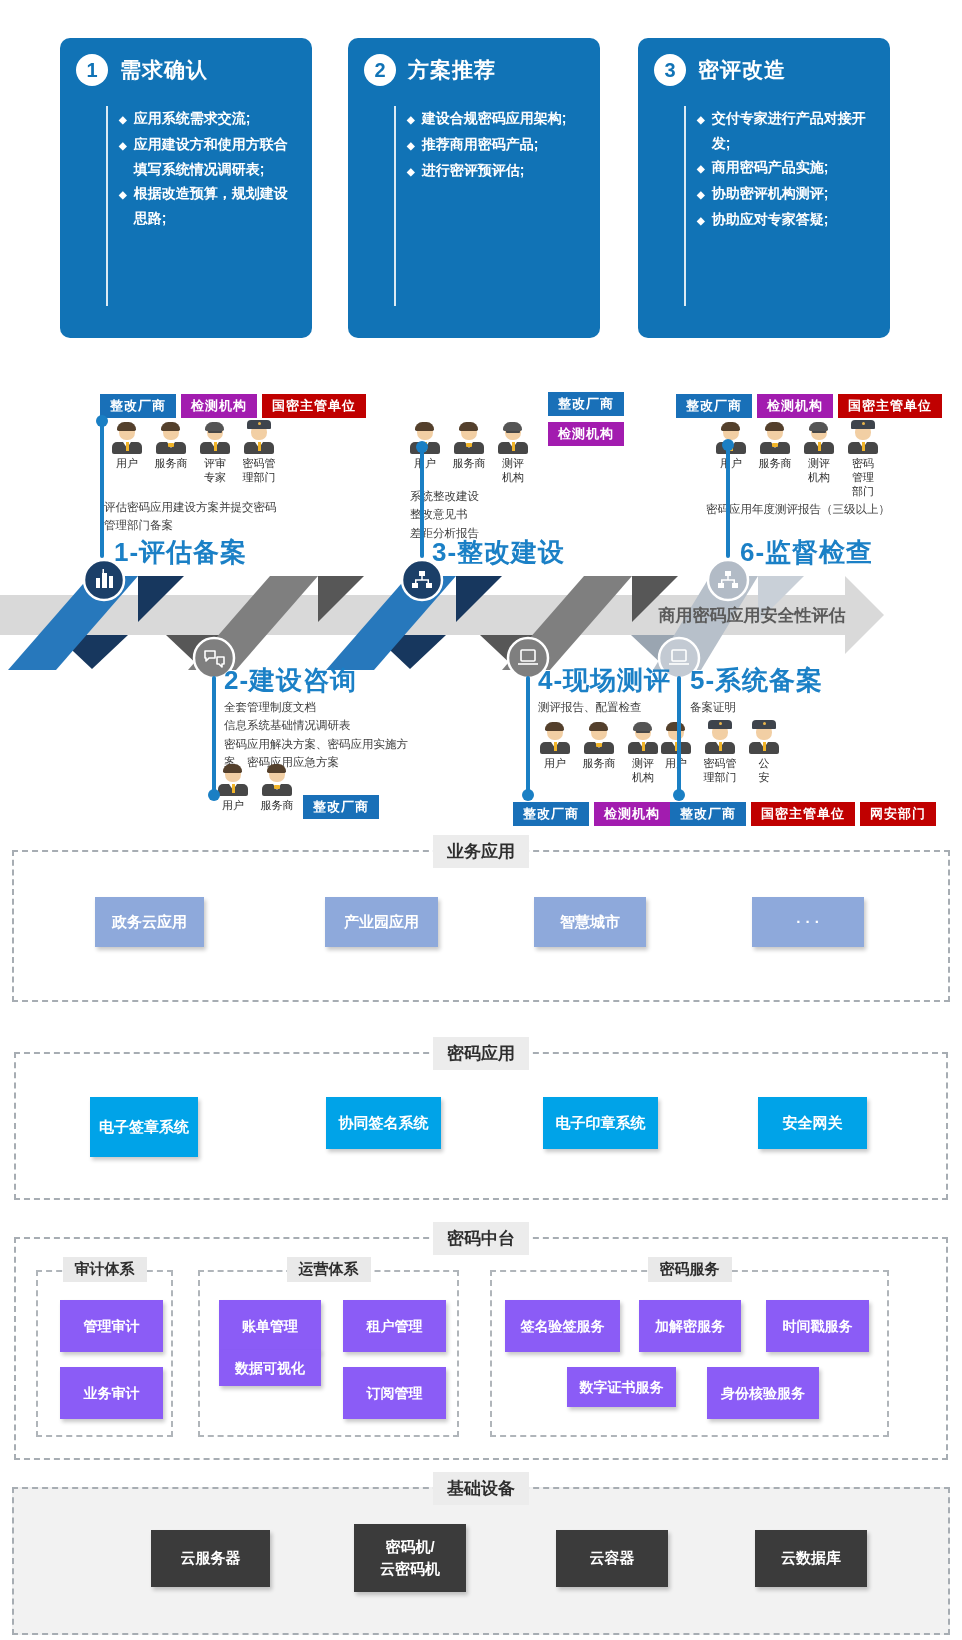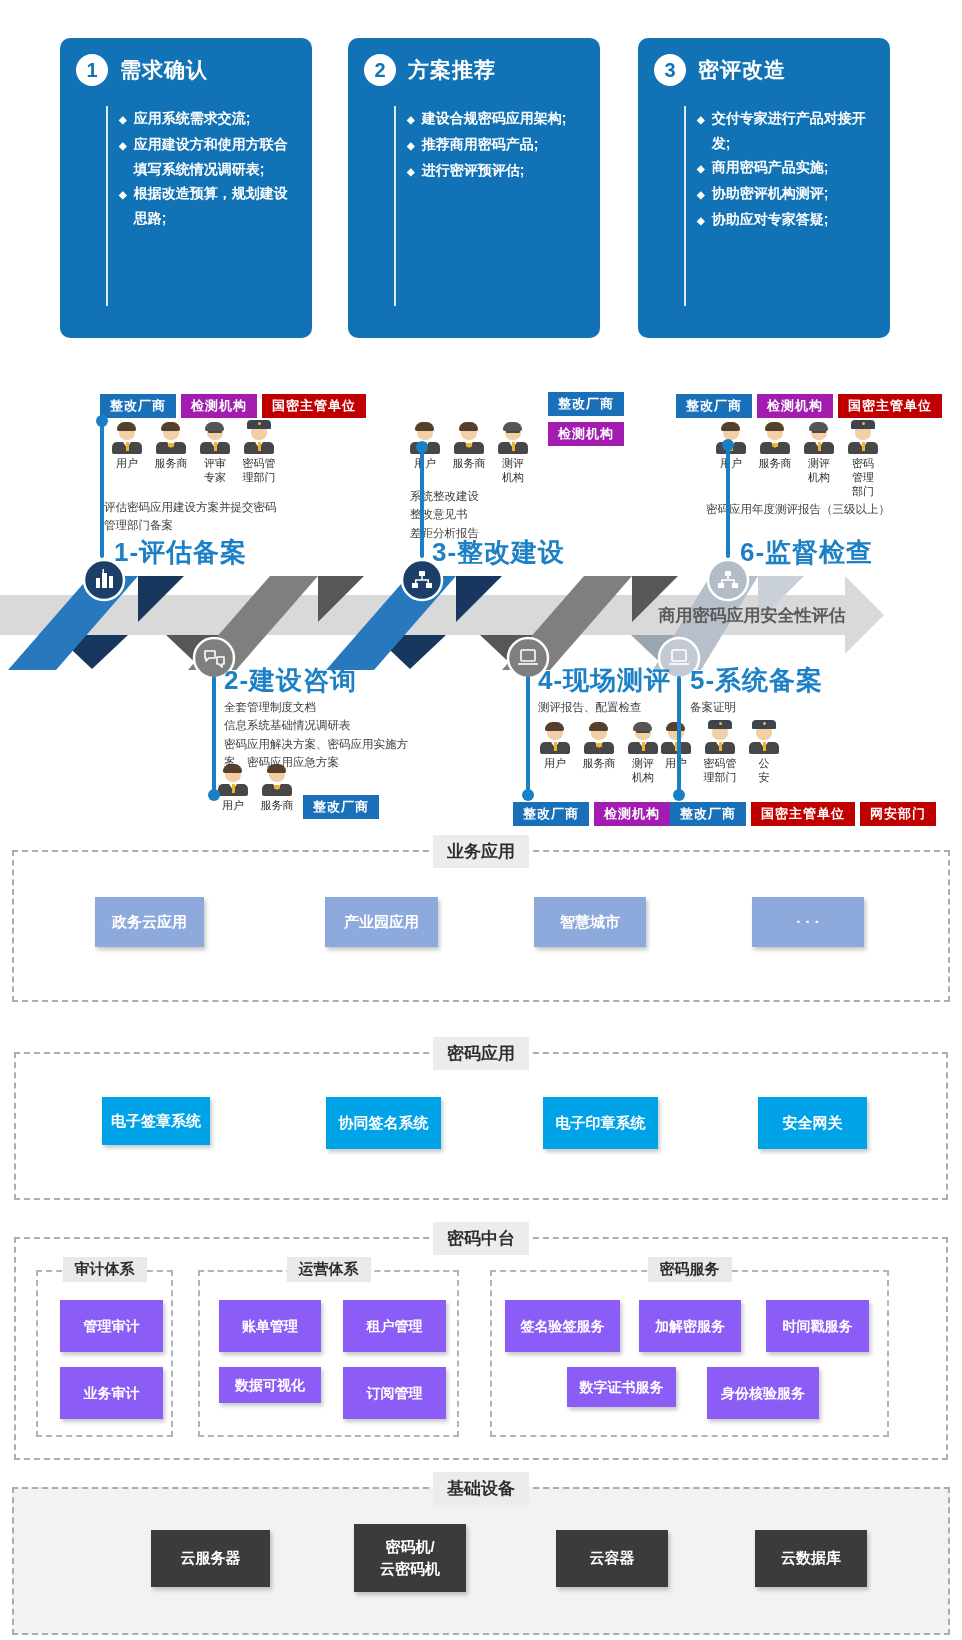--- a/index.html
+++ b/index.html
@@ -437,40 +437,40 @@
   <div class="layer" style="left:12px;top:850px;width:938px;height:152px">
     <div class="layer-label">业务应用</div>
     <div class="lbox periwinkle" style="left:81px;top:45px;width:109px;height:50px">政务云应用</div>
     <div class="lbox periwinkle" style="left:311px;top:45px;width:113px;height:50px">产业园应用</div>
     <div class="lbox periwinkle" style="left:520px;top:45px;width:112px;height:50px">智慧城市</div>
     <div class="lbox periwinkle" style="left:738px;top:45px;width:112px;height:50px">· · ·</div>
   </div>
 
   <div class="layer" style="left:14px;top:1052px;width:934px;height:148px">
     <div class="layer-label">密码应用</div>
-    <div class="lbox bright" style="left:86px;top:43px;width:108px;height:48px">电子签章系统</div>
+    <div class="lbox bright" style="left:74px;top:43px;width:108px;height:60px">电子签章系统</div>
     <div class="lbox bright" style="left:310px;top:43px;width:115px;height:52px">协同签名系统</div>
     <div class="lbox bright" style="left:527px;top:43px;width:115px;height:52px">电子印章系统</div>
     <div class="lbox bright" style="left:742px;top:43px;width:109px;height:52px">安全网关</div>
   </div>
 
   <div class="layer" style="left:14px;top:1237px;width:934px;height:223px">
     <div class="layer-label">密码中台</div>
 
     <div class="sublayer" style="left:20px;top:31px;width:137px;height:167px">
       <div class="sub-label">审计体系</div>
       <div class="lbox teal" style="left:22px;top:28px;width:103px;height:52px">管理审计</div>
       <div class="lbox teal" style="left:22px;top:95px;width:103px;height:52px">业务审计</div>
     </div>
 
     <div class="sublayer" style="left:182px;top:31px;width:261px;height:167px">
       <div class="sub-label">运营体系</div>
       <div class="lbox teal" style="left:19px;top:28px;width:102px;height:52px">账单管理</div>
       <div class="lbox teal" style="left:143px;top:28px;width:103px;height:52px">租户管理</div>
-      <div class="lbox teal" style="left:19px;top:95px;width:102px;height:36px">数据可视化</div>
+      <div class="lbox teal" style="left:19px;top:78px;width:102px;height:36px">数据可视化</div>
       <div class="lbox teal" style="left:143px;top:95px;width:103px;height:52px">订阅管理</div>
     </div>
 
     <div class="sublayer" style="left:474px;top:31px;width:399px;height:167px">
       <div class="sub-label">密码服务</div>
       <div class="lbox teal" style="left:13px;top:28px;width:115px;height:52px">签名验签服务</div>
       <div class="lbox teal" style="left:147px;top:28px;width:102px;height:52px">加解密服务</div>
       <div class="lbox teal" style="left:274px;top:28px;width:103px;height:52px">时间戳服务</div>
       <div class="lbox teal" style="left:75px;top:95px;width:109px;height:40px">数字证书服务</div>
       <div class="lbox teal" style="left:215px;top:95px;width:112px;height:52px">身份核验服务</div>

